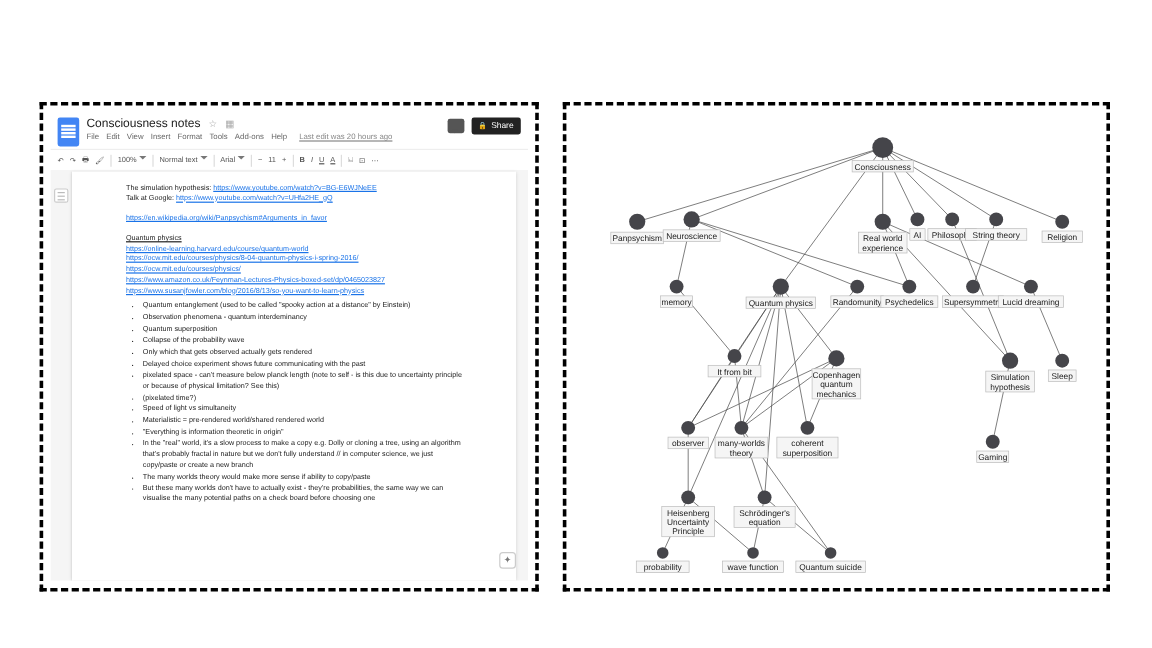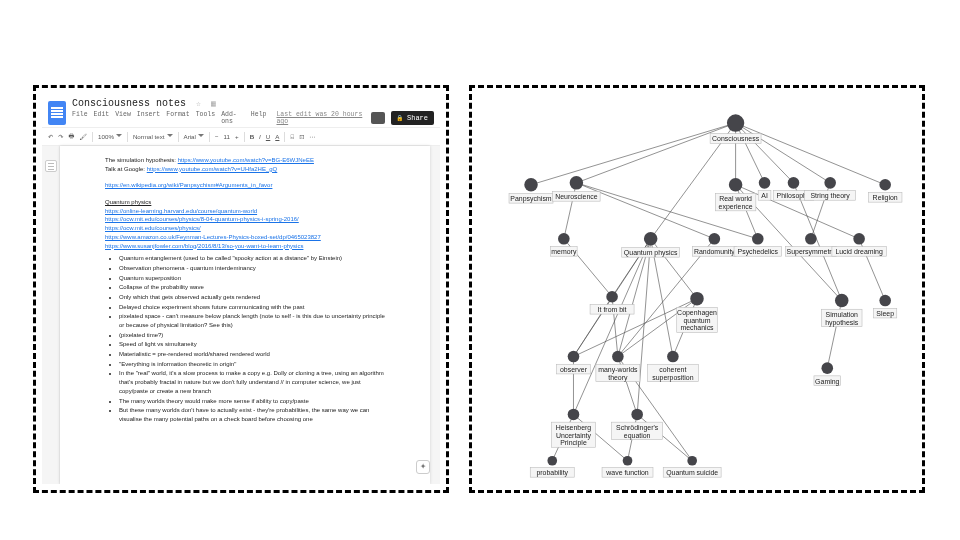--- a/index.html
+++ b/index.html
@@ -8,21 +8,21 @@
   .stage { display: flex; gap: 20px; padding: 85px 33px 46px 33px; }
 
   
   .panel { border: 3px dashed #000; background: #fff; position: relative; }
   .panel.left  { width: 416px; height: 408px; }
   .panel.right { width: 456px; height: 408px; }
 
   
   .gd { position: absolute; inset: 6px; background: #fff; display: flex; flex-direction: column; font-size: 6px; color: #444; overflow: hidden; }
 
-  .gd-header { display: flex; align-items: flex-end; padding: 4px 6px 2px 6px; gap: 6px; font-family: Liberation Mono, monospace; }
+  .gd-header { display: flex; align-items: flex-start; padding: 4px 6px 2px 6px; gap: 6px; }
   .gd-logo { width: 18px; height: 24px; background: #4285f4; border-radius: 2px; position: relative; }
   .gd-logo::before { content: ""; position: absolute; left: 3px; right: 3px; top: 6px; height: 2px; background: #fff; box-shadow: 0 3px 0 #fff, 0 6px 0 #fff, 0 9px 0 #fff; }
   .gd-titles { flex: 1; }
   .gd-title { font-size: 10px; color: #222; }
   .gd-title .star, .gd-title .folder { color: #aaa; margin-left: 4px; font-size: 8px; }
   .gd-menubar { margin-top: 2px; display: flex; gap: 6px; color: #666; font-size: 6.5px; }
   .gd-lastedit { color: #888; text-decoration: underline; margin-left: 4px; }
   .gd-rightctrls { display: flex; align-items: center; gap: 6px; }
   .gd-comment { width: 14px; height: 12px; background: #555; border-radius: 2px; position: relative; }
   .gd-comment::after { content:""; position:absolute; left:3px; bottom:-3px; width:0; height:0; border:3px solid transparent; border-top-color:#555; }

